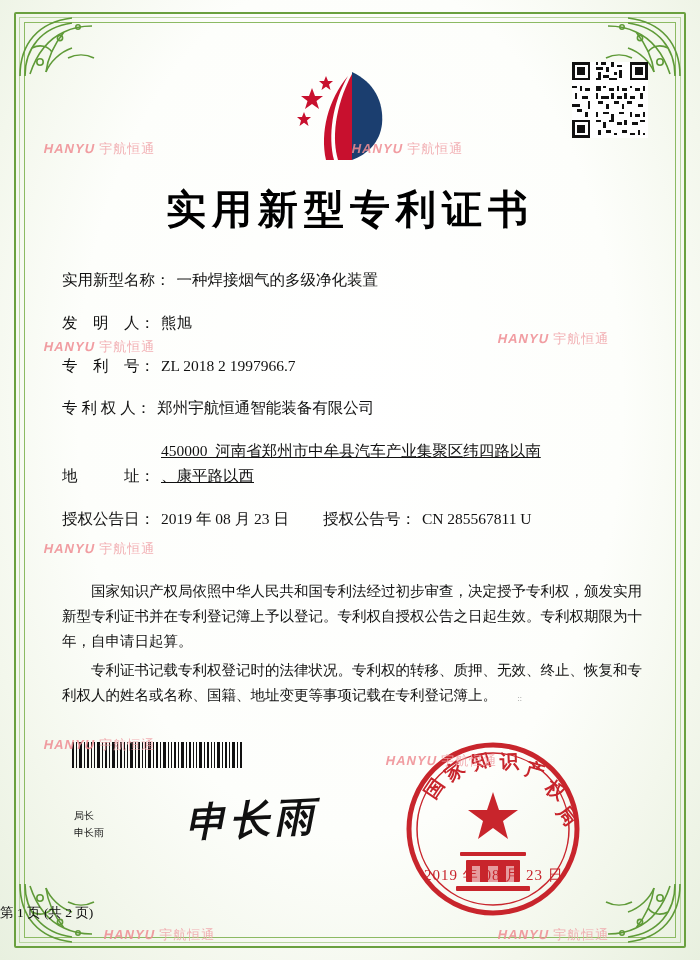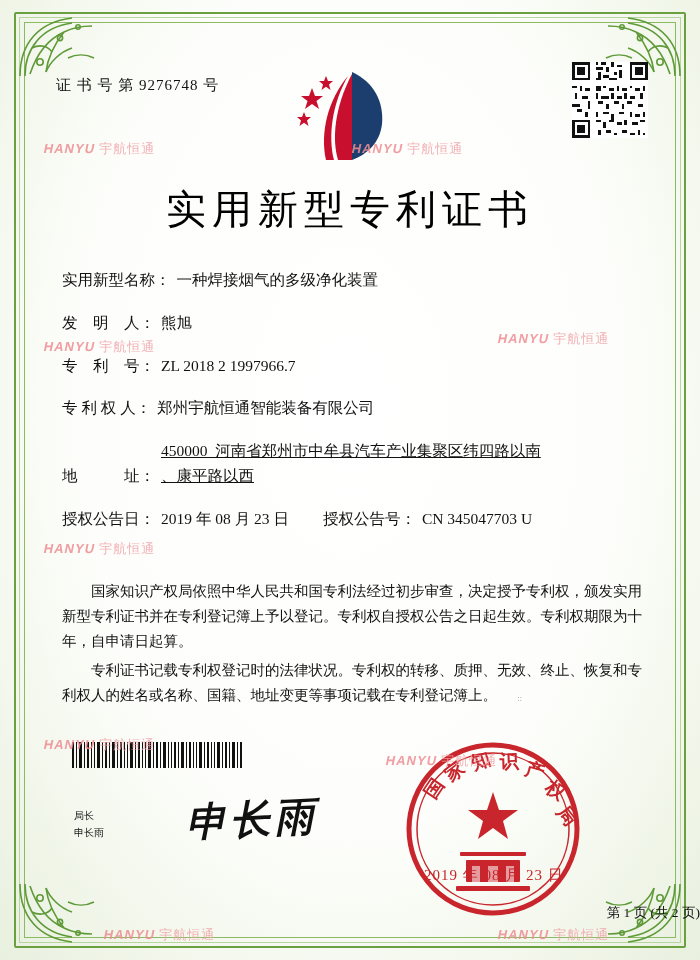--- a/index.html
+++ b/index.html
@@ -93,21 +93,21 @@
     right: 52px; top: 62px;
     width: 76px; height: 76px;
   }
   .qr svg { width: 100%; height: 100%; display:block; }
 
   .title {
     position: absolute;
     left: 0; right: 0; top: 182px;
     text-align: center;
     font-size: 40px;
-    font-weight: normal;
+    font-weight: bold;
     letter-spacing: 6px;
     font-family: "DejaVu Serif", "Liberation Serif", serif;
     color: #000;
   }
 
   
   .fields {
     position: absolute;
     left: 62px; right: 58px; top: 268px;
     font-size: 15.5px;
@@ -190,22 +190,22 @@
     position: absolute;
     left: 424px; top: 866px;
     font-size: 15px;
     color: #c8252c;
     letter-spacing: 1px;
     font-family: "Liberation Serif", serif;
   }
 
   .footer {
     position: absolute;
-    left: 0; right: 0; bottom: 38px;
-    text-align: right;
+    left: 0; right: 8px; bottom: 38px;
+    text-align: left;
     font-size: 13.5px;
     color: #111;
   }
 
   .tiny-mark {
     position: absolute;
     right: 178px; top: 694px;
     font-size: 8px;
     color: #888;
   }
@@ -277,21 +277,20 @@
         <path d="M30 58 C34 48 44 38 56 34"></path>
         <circle cx="24" cy="48" r="3.2"></circle>
         <circle cx="44" cy="24" r="2.6"></circle>
         <circle cx="62" cy="13" r="2.2"></circle>
         <path d="M16 34 C24 30 32 32 36 38"></path>
         <path d="M52 44 C60 40 70 40 78 44"></path>
       </g>
     </svg>
   </div>
 
-  <div class="cert-no">证 书 号 第 9276748 号</div>
 
   <div class="logo">
     <svg viewBox="0 0 120 95">
       <path d="M64 4 C86 14 96 34 94 56 C92 74 80 86 64 92 L64 4 Z" fill="#1b3e6f"></path>
       <path d="M64 6 L64 92 L50 92 C44 72 46 40 64 6 Z" fill="#c8102e"></path>
       <path d="M60 8 C44 36 40 68 46 92 L38 92 C32 64 40 32 60 8 Z" fill="#c8102e"></path>
       <g fill="#c8102e">
         <polygon points="24,20 27,28 35,28 28.5,33 31,41 24,36 17,41 19.5,33 13,28 21,28"></polygon>
         <polygon points="38,8 40,13 45,13 41,16.5 42.5,22 38,18.8 33.5,22 35,16.5 31,13 36,13"></polygon>
         <polygon points="16,44 18,49 23,49 19,52.5 20.5,58 16,54.8 11.5,58 13,52.5 9,49 14,49"></polygon>
@@ -402,21 +401,21 @@
       <span class="label">地　　　址：</span>
       <span class="value value-lines">
         <div>450000  河南省郑州市中牟县汽车产业集聚区纬四路以南</div>
         <div>、康平路以西</div>
       </span>
     </div>
     <div class="row two">
       <span class="label">授权公告日：</span>
       <span class="value2">2019 年 08 月 23 日</span>
       <span class="label2">授权公告号：</span>
-      <span class="value2">CN 345047703 U</span>
+      <span class="value2">CN 285567811 U</span>
     </div>
   </div>
 
   <div class="body-text">
     <p>国家知识产权局依照中华人民共和国专利法经过初步审查，决定授予专利权，颁发实用新型专利证书并在专利登记簿上予以登记。专利权自授权公告之日起生效。专利权期限为十年，自申请日起算。</p>
     <p>专利证书记载专利权登记时的法律状况。专利权的转移、质押、无效、终止、恢复和专利权人的姓名或名称、国籍、地址变更等事项记载在专利登记簿上。</p>
   </div>
 
   <div class="tiny-mark">::</div>
 

